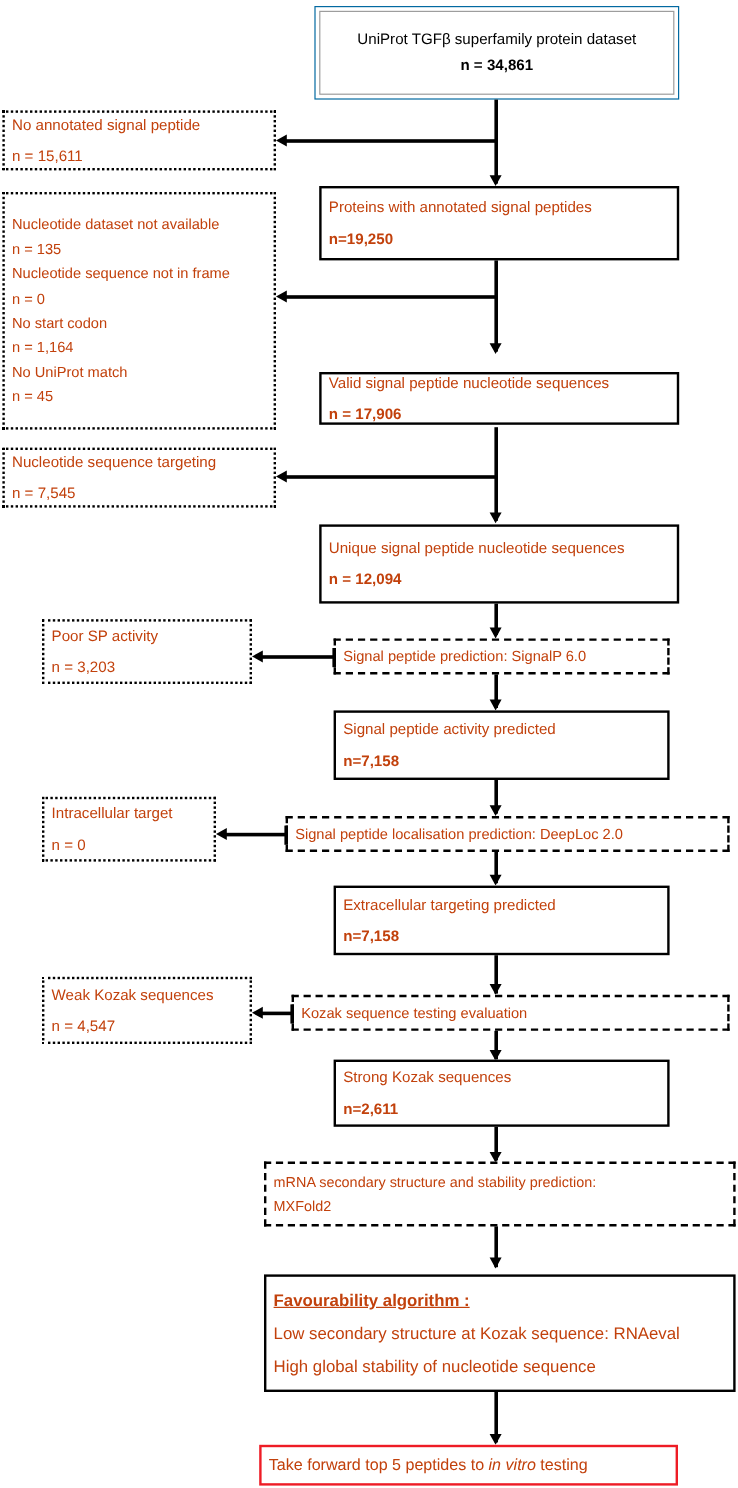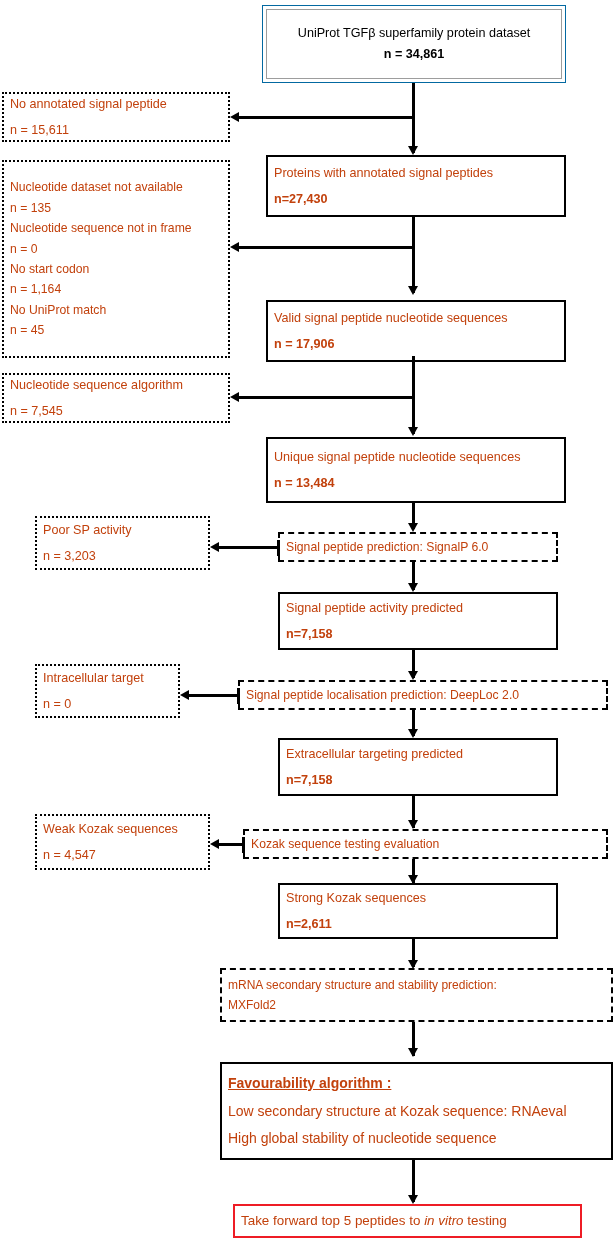--- a/index.html
+++ b/index.html
@@ -120,57 +120,57 @@
   <div class="hline" style="left:238px; top:116px; width:176px;"></div>
   <div class="arrow-left" style="left:230px; top:111.5px;"></div>
 
   <div class="node dotted" style="left:2px; top:92px; width:228px; height:50px;">
     <span class="ln">No annotated signal peptide</span>
     <span class="ln gap">n = 15,611</span>
   </div>
 
   <div class="node solid" style="left:266px; top:155px; width:300px; height:62px;">
     <span class="ln">Proteins with annotated signal peptides</span>
-    <span class="ln b gap">n=27,430</span>
+    <span class="ln b gap">n=19,250</span>
   </div>
 
   <div class="vline" style="left:412px; top:217px; height:76px;"></div>
   <div class="arrow-down" style="left:408px; top:286px;"></div>
   <div class="hline" style="left:238px; top:246px; width:176px;"></div>
   <div class="arrow-left" style="left:230px; top:241.5px;"></div>
 
   <div class="node dotted" style="left:2px; top:160px; width:228px; height:198px; font-size:12.2px;">
     <span class="ln">Nucleotide dataset not available</span>
     <span class="ln">n = 135</span>
     <span class="ln">Nucleotide sequence not in frame</span>
     <span class="ln">n = 0</span>
     <span class="ln">No start codon</span>
     <span class="ln">n = 1,164</span>
     <span class="ln">No UniProt match</span>
     <span class="ln">n = 45</span>
   </div>
 
-  <div class="node solid" style="left:266px; top:300px; width:300px; height:62px;">
+  <div class="node solid" style="left:266px; top:310px; width:300px; height:44px;">
     <span class="ln">Valid signal peptide nucleotide sequences</span>
     <span class="ln b gap">n = 17,906</span>
   </div>
 
   <div class="vline" style="left:412px; top:356px; height:78px;"></div>
   <div class="arrow-down" style="left:408px; top:427px;"></div>
   <div class="hline" style="left:238px; top:396px; width:176px;"></div>
   <div class="arrow-left" style="left:230px; top:391.5px;"></div>
 
   <div class="node dotted" style="left:2px; top:373px; width:228px; height:50px;">
-    <span class="ln">Nucleotide sequence algorithm</span>
+    <span class="ln">Nucleotide sequence targeting</span>
     <span class="ln gap">n = 7,545</span>
   </div>
 
   <div class="node solid" style="left:266px; top:437px; width:300px; height:66px;">
     <span class="ln">Unique signal peptide nucleotide sequences</span>
-    <span class="ln b gap">n = 13,484</span>
+    <span class="ln b gap">n = 12,094</span>
   </div>
 
   <div class="vline" style="left:412px; top:503px; height:26px;"></div>
   <div class="arrow-down" style="left:408px; top:523px;"></div>
 
   <div class="node dashed" style="left:278px; top:532px; width:280px; height:30px; font-size:12.2px;">
     <span class="ln">Signal peptide prediction: SignalP 6.0</span>
   </div>
 
   <div class="tstub" style="left:277px; top:540px; height:16px;"></div>
@@ -251,19 +251,19 @@
 
   <div class="node solid" style="left:220px; top:1062px; width:393px; height:98px; font-size:14px;">
     <span class="ln u">Favourability algorithm :</span>
     <span class="ln gap">Low secondary structure at Kozak sequence: RNAeval</span>
     <span class="ln gap">High global stability of nucleotide sequence</span>
   </div>
 
   <div class="vline" style="left:412px; top:1160px; height:42px;"></div>
   <div class="arrow-down" style="left:408px; top:1195px;"></div>
 
-  <div class="node red" style="left:233px; top:1204px; width:349px; height:34px; font-size:13.4px;">
+  <div class="node red" style="left:216px; top:1204px; width:349px; height:34px; font-size:13.4px;">
     <span class="ln">
       <span>Take forward top 5 peptides to </span><span class="ital">in vitro</span><span> testing</span>
     </span>
   </div>
 
 </div>
 
 </body></html>

